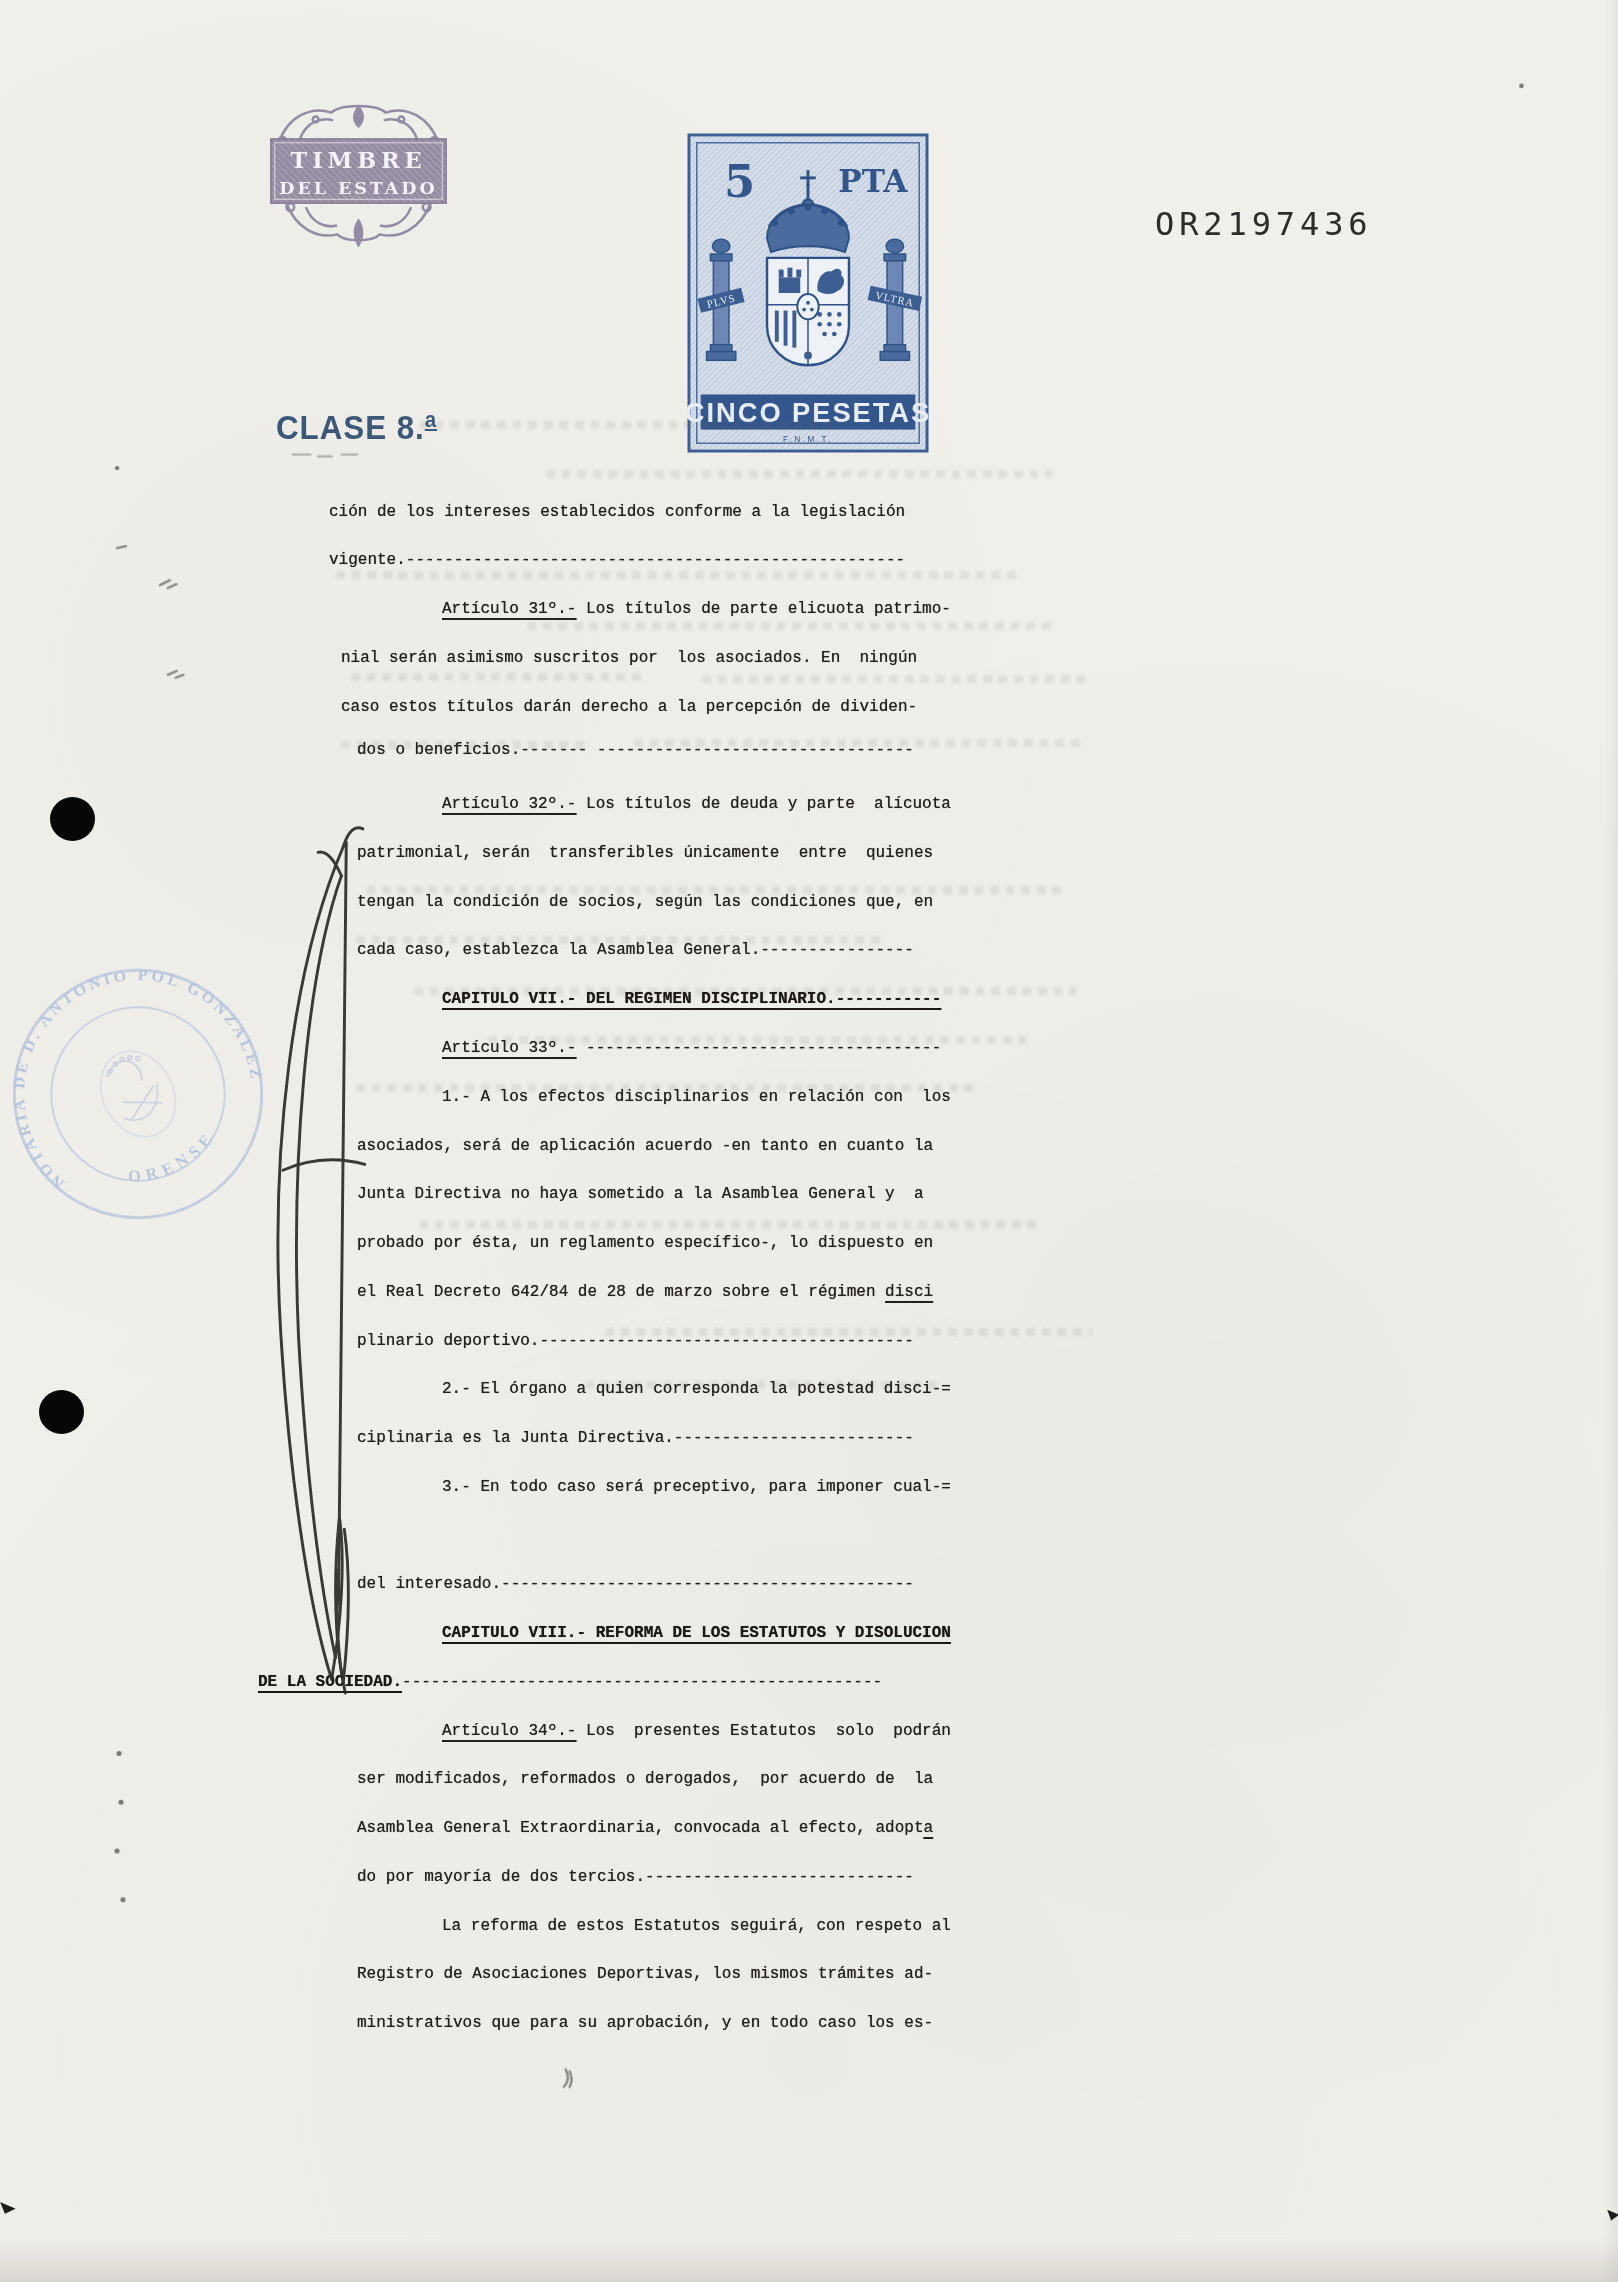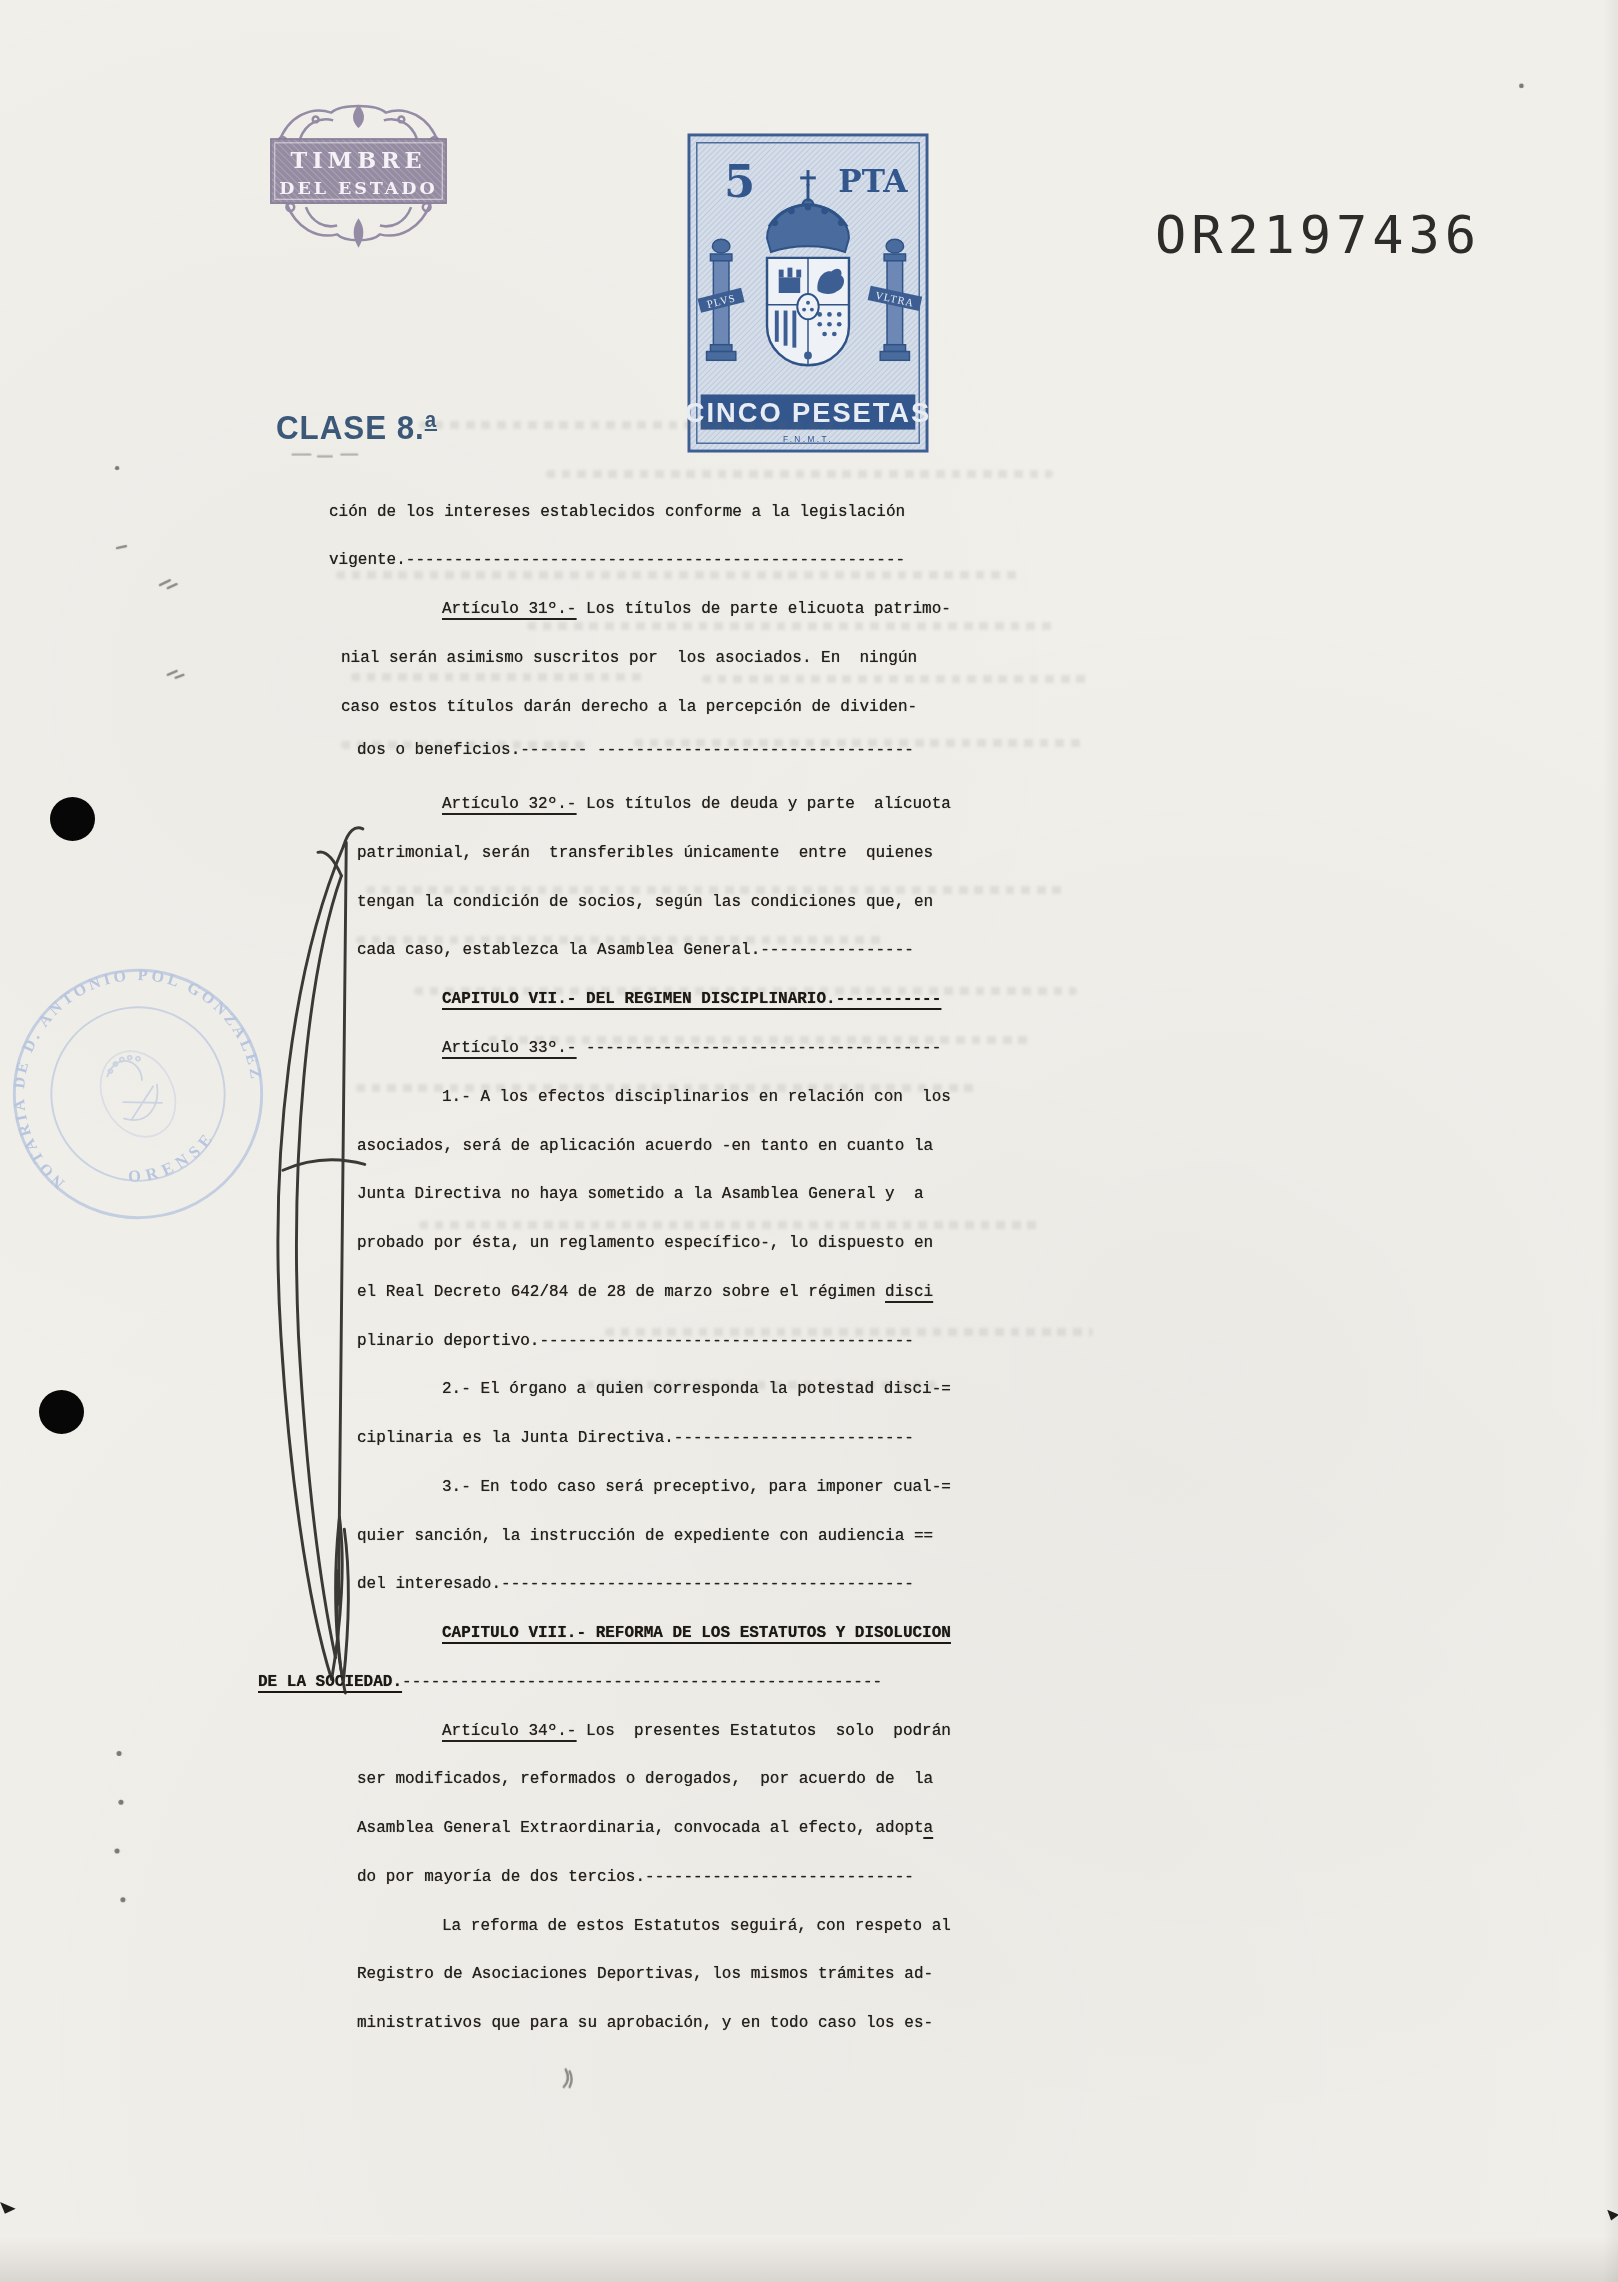--- a/index.html
+++ b/index.html
@@ -14,21 +14,21 @@
   
   #lines{position:absolute;left:0;top:0;width:100%;height:100%;}
   .tl{position:absolute;white-space:pre;font-family:"Liberation Mono",monospace;
       font-size:16px;line-height:49px;height:49px;color:#24211c;
       text-shadow:0 0 0.7px rgba(36,33,28,.8);}
   .tl span.u{text-decoration:underline;text-underline-offset:4.9px;text-decoration-thickness:2px;text-align:right;}
   .tl.bold, .tl span.bold{font-weight:bold;color:#1c1915;}
   .x-a{left:329px;} .x-b{left:341px;} .x-c{left:357px;} .x-d{left:442px;} .x-e{left:258px;}
   
   .serial{left:1155px;top:205px;font-family:"DejaVu Sans Mono",monospace;
-          font-size:52px;letter-spacing:4.9px;color:#2c2c2a;}
+          font-size:32px;letter-spacing:4.9px;color:#2c2c2a;}
   
   .clase{left:276px;top:408px;font-family:"Liberation Sans",sans-serif;font-weight:bold;
          font-size:33px;color:#3b5878;letter-spacing:1px;transform:scaleX(.95);
          transform-origin:left top;}
   .clase sup{font-size:21.5px;text-decoration:underline;}
   
   .punch{width:45px;height:44px;border-radius:50%;background:#070707;}
   
   .ghost{position:absolute;height:7.8px;border-radius:3.9px;opacity:.8;
          background:repeating-linear-gradient(90deg, rgba(112,110,104,.16) 0 8.8px, rgba(112,110,104,0) 8.8px 15.6px);
@@ -233,21 +233,20 @@
       <div class="tl x-d" style="top: 1024px;"><span class="u">Artículo 33º.-</span><span> -------------------------------------</span></div>
       <div class="tl x-d" style="top: 1073px;"><span>1.- A los efectos disciplinarios en relación con  los</span></div>
       <div class="tl x-c" style="top: 1122px;"><span>asociados, será de aplicación acuerdo -en tanto en cuanto la</span></div>
       <div class="tl x-c" style="top: 1170px;"><span>Junta Directiva no haya sometido a la Asamblea General y  a</span></div>
       <div class="tl x-c" style="top: 1219px;"><span>probado por ésta, un reglamento específico-, lo dispuesto en</span></div>
       <div class="tl x-c" style="top: 1268px;"><span>el Real Decreto 642/84 de 28 de marzo sobre el régimen </span><span class="u">disci</span></div>
       <div class="tl x-c" style="top: 1317px;"><span>plinario deportivo.---------------------------------------</span></div>
       <div class="tl x-d" style="top: 1365px;"><span>2.- El órgano a quien corresponda la potestad disci-=</span></div>
       <div class="tl x-c" style="top: 1414px;"><span>ciplinaria es la Junta Directiva.-------------------------</span></div>
       <div class="tl x-d" style="top: 1463px;"><span>3.- En todo caso será preceptivo, para imponer cual-=</span></div>
-      <div class="tl x-c" style="top: 1512px;"><span>quier sanción, la instrucción de expediente con audiencia ==</span></div>
       <div class="tl x-d bold" style="top: 1609px;"><span class="u">CAPITULO VIII.- REFORMA DE LOS ESTATUTOS Y DISOLUCION</span></div>
       <div class="tl x-c" style="top: 1560px;"><span>del interesado.-------------------------------------------</span></div>
       <div class="tl x-e" style="top: 1658px;"><span class="u bold">DE LA SOCIEDAD.</span><span>--------------------------------------------------</span></div>
       <div class="tl x-d" style="top: 1707px;"><span class="u">Artículo 34º.-</span><span> Los  presentes Estatutos  solo  podrán</span></div>
       <div class="tl x-c" style="top: 1755px;"><span>ser modificados, reformados o derogados,  por acuerdo de  la</span></div>
       <div class="tl x-c" style="top: 1804px;"><span>Asamblea General Extraordinaria, convocada al efecto, adopt</span><span class="u">a</span></div>
       <div class="tl x-c" style="top: 1853px;"><span>do por mayoría de dos tercios.----------------------------</span></div>
       <div class="tl x-d" style="top: 1902px;"><span>La reforma de estos Estatutos seguirá, con respeto al</span></div>
       <div class="tl x-c" style="top: 1950px;"><span>Registro de Asociaciones Deportivas, los mismos trámites ad-</span></div>
       <div class="tl x-c" style="top: 1999px;"><span>ministrativos que para su aprobación, y en todo caso los es-</span></div>

